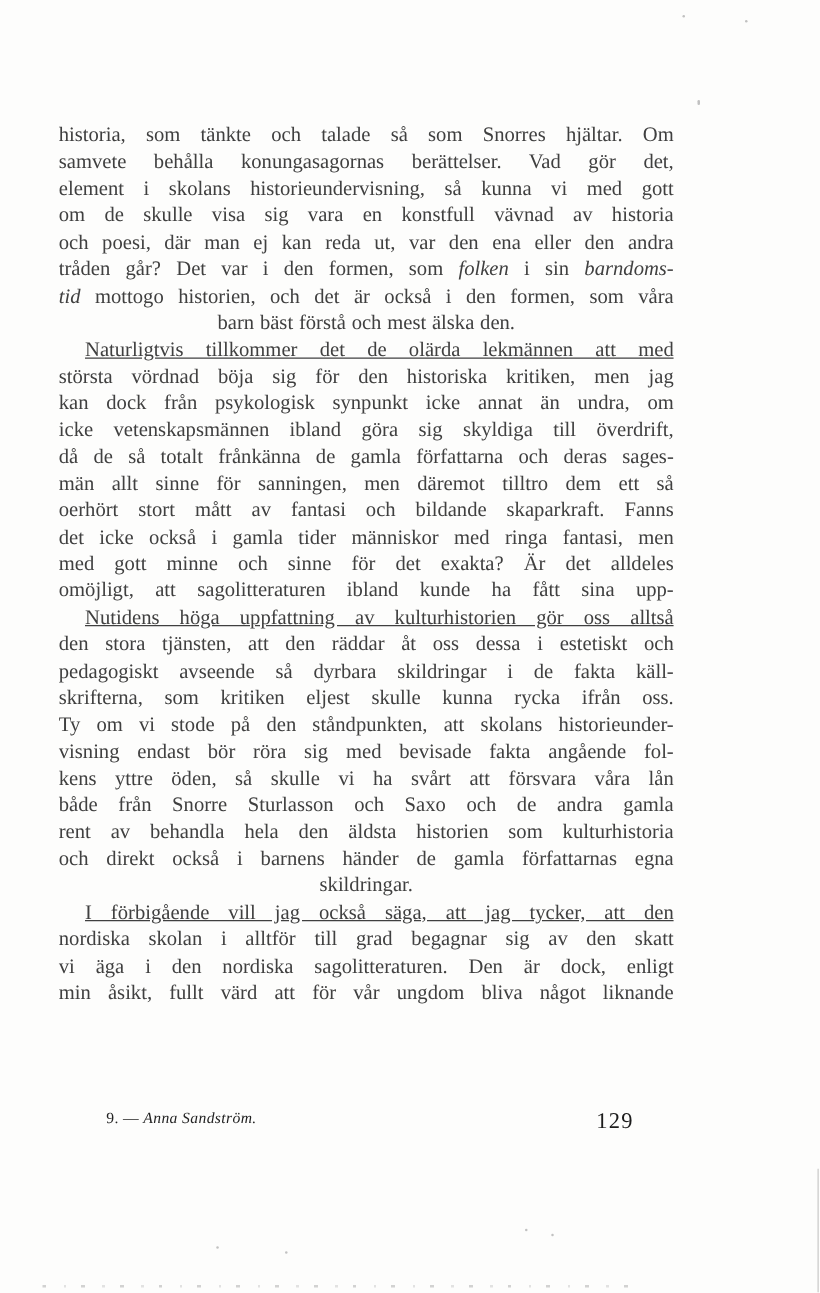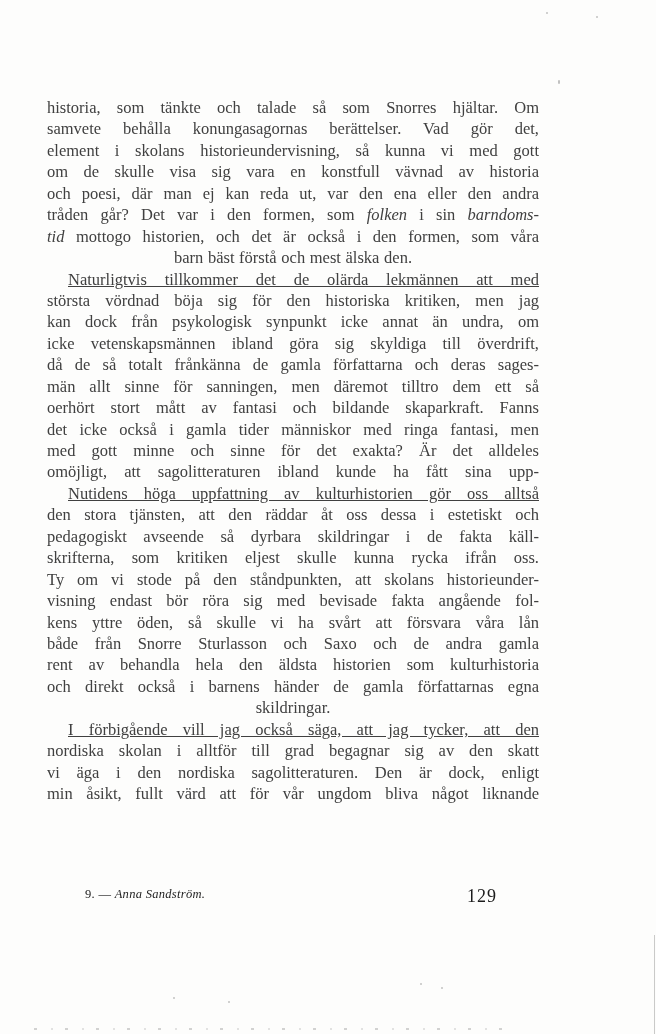--- a/index.html
+++ b/index.html
@@ -52,21 +52,21 @@
     top: 887px;
     font-size: 12.5px;
     color: #222;
     letter-spacing: 0.3px;
     white-space: nowrap;
     margin-left: 29px;
   }
   .footer-note .note-name { font-style: italic; }
   .page-number {
     position: absolute;
-    left: 467px;
+    left: 477px;
     top: 886px;
     font-size: 18px;
     color: #1c1c1c;
     letter-spacing: 1px;
   }
 
   
   .speck {
     position: absolute;
     background: #9a9a9a;

